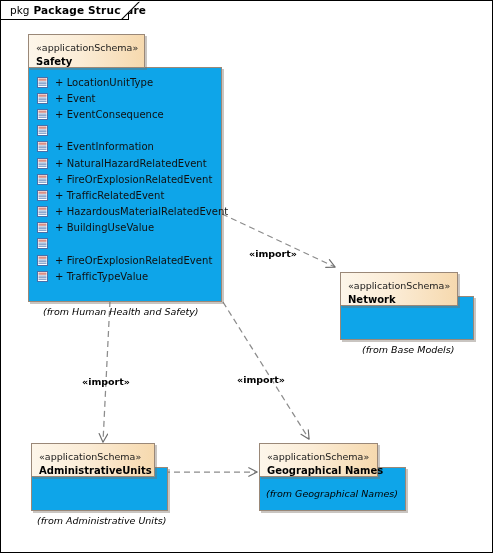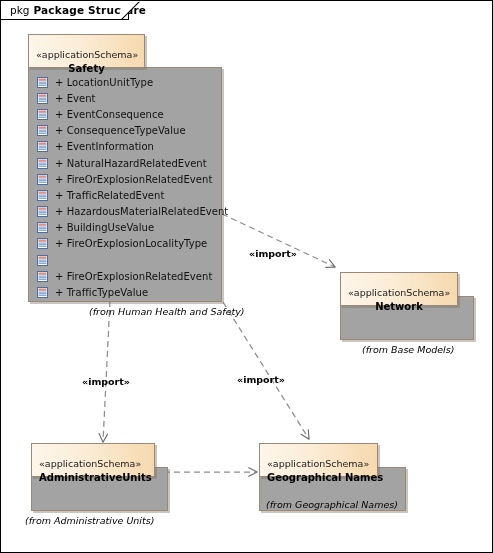--- a/index.html
+++ b/index.html
@@ -76,43 +76,42 @@
   .package {
     position: absolute;
     z-index: 3;
   }
   .pkg-head {
     position: absolute;
     box-sizing: border-box;
     border: 1px solid #9a8878;
     background: linear-gradient(to right, #fdf6ea 0%, #fbecd6 45%, #f6d9ae 100%);
     box-shadow: 2px 2px 0 rgba(120,110,100,.40);
-    padding: 14px 7px 3px 7px;
+    padding: 7px 7px 3px 7px;
     z-index: 2;
   }
   .pkg-head .stereo {
     font-size: 9.5px;
     color: #1a1a1a;
     line-height: 12px;
     white-space: nowrap;
   }
   .pkg-head .pname {
     font-size: 10px;
     font-weight: bold;
     color: #000000;
     line-height: 13px;
     white-space: nowrap;
     margin-top: 1px;
-    text-align: center;
   }
   .pkg-body {
     position: absolute;
     box-sizing: border-box;
     border: 1px solid #9a8878;
-    background: #a3a3a3;
+    background: #0ea5e9;
     box-shadow: 2px 2px 0 rgba(120,110,100,.40);
     z-index: 1;
   }
   .pkg-from {
     position: absolute;
     font-size: 9.5px;
     font-style: italic;
     color: #000000;
     white-space: nowrap;
     z-index: 4;
@@ -236,21 +235,20 @@
         </div>
 
         <div class="member-row">
           <svg class="member-icon" viewBox="0 0 11 11">
             <rect x="0.5" y="0.5" width="10" height="10" fill="#ffffff" stroke="#4a6fa8" stroke-width="1"></rect>
             <rect x="1.5" y="1.5" width="8" height="2.3" fill="#d98f86"></rect>
             <rect x="1.5" y="4.6" width="8" height="1" fill="#6f93c4"></rect>
             <rect x="1.5" y="6.2" width="8" height="1" fill="#6f93c4"></rect>
             <rect x="1.5" y="7.8" width="8" height="1" fill="#6f93c4"></rect>
           </svg>
-          <span class="member-label">+ ConsequenceTypeValue</span>
         </div>
 
         <div class="member-row">
           <svg class="member-icon" viewBox="0 0 11 11">
             <rect x="0.5" y="0.5" width="10" height="10" fill="#ffffff" stroke="#4a6fa8" stroke-width="1"></rect>
             <rect x="1.5" y="1.5" width="8" height="2.3" fill="#d98f86"></rect>
             <rect x="1.5" y="4.6" width="8" height="1" fill="#6f93c4"></rect>
             <rect x="1.5" y="6.2" width="8" height="1" fill="#6f93c4"></rect>
             <rect x="1.5" y="7.8" width="8" height="1" fill="#6f93c4"></rect>
           </svg>
@@ -305,30 +303,20 @@
           <svg class="member-icon" viewBox="0 0 11 11">
             <rect x="0.5" y="0.5" width="10" height="10" fill="#ffffff" stroke="#4a6fa8" stroke-width="1"></rect>
             <rect x="1.5" y="1.5" width="8" height="2.3" fill="#d98f86"></rect>
             <rect x="1.5" y="4.6" width="8" height="1" fill="#6f93c4"></rect>
             <rect x="1.5" y="6.2" width="8" height="1" fill="#6f93c4"></rect>
             <rect x="1.5" y="7.8" width="8" height="1" fill="#6f93c4"></rect>
           </svg>
           <span class="member-label">+ BuildingUseValue</span>
         </div>
 
-        <div class="member-row">
-          <svg class="member-icon" viewBox="0 0 11 11">
-            <rect x="0.5" y="0.5" width="10" height="10" fill="#ffffff" stroke="#4a6fa8" stroke-width="1"></rect>
-            <rect x="1.5" y="1.5" width="8" height="2.3" fill="#d98f86"></rect>
-            <rect x="1.5" y="4.6" width="8" height="1" fill="#6f93c4"></rect>
-            <rect x="1.5" y="6.2" width="8" height="1" fill="#6f93c4"></rect>
-            <rect x="1.5" y="7.8" width="8" height="1" fill="#6f93c4"></rect>
-          </svg>
-          <span class="member-label">+ FireOrExplosionLocalityType</span>
-        </div>
 
         <div class="member-row">
           <svg class="member-icon" viewBox="0 0 11 11">
             <rect x="0.5" y="0.5" width="10" height="10" fill="#ffffff" stroke="#4a6fa8" stroke-width="1"></rect>
             <rect x="1.5" y="1.5" width="8" height="2.3" fill="#d98f86"></rect>
             <rect x="1.5" y="4.6" width="8" height="1" fill="#6f93c4"></rect>
             <rect x="1.5" y="6.2" width="8" height="1" fill="#6f93c4"></rect>
             <rect x="1.5" y="7.8" width="8" height="1" fill="#6f93c4"></rect>
           </svg>
         </div>
@@ -354,43 +342,43 @@
           </svg>
           <span class="member-label">+ TrafficTypeValue</span>
         </div>
 
       </div>
     </div>
     <div class="pkg-head" style="left:27px; top:33px; width:117px; height:34px;">
       <div class="stereo">«applicationSchema»</div>
       <div class="pname">Safety</div>
     </div>
-    <div class="pkg-from" style="left:42px; top:305px;margin-left:46px;">(from Human Health and Safety)</div>
+    <div class="pkg-from" style="left:42px; top:305px;">(from Human Health and Safety)</div>
   </div>
 
   <div class="package">
     <div class="pkg-body" style="left:339px; top:295px; width:134px; height:44px;"></div>
     <div class="pkg-head" style="left:339px; top:271px; width:118px; height:34px;">
       <div class="stereo">«applicationSchema»</div>
       <div class="pname">Network</div>
     </div>
     <div class="pkg-from" style="left:361px; top:343px;">(from Base Models)</div>
   </div>
 
   <div class="package">
     <div class="pkg-body" style="left:30px; top:466px; width:137px; height:44px;"></div>
     <div class="pkg-head" style="left:30px; top:442px; width:124px; height:34px;">
       <div class="stereo">«applicationSchema»</div>
       <div class="pname">AdministrativeUnits</div>
     </div>
-    <div class="pkg-from" style="left:24px; top:514px;">(from Administrative Units)</div>
+    <div class="pkg-from" style="left:36px; top:514px;">(from Administrative Units)</div>
   </div>
 
   <div class="package">
     <div class="pkg-body" style="left:258px; top:466px; width:147px; height:44px;"></div>
     <div class="pkg-head" style="left:258px; top:442px; width:119px; height:34px;">
       <div class="stereo">«applicationSchema»</div>
       <div class="pname">Geographical Names</div>
     </div>
-    <div class="pkg-from" style="left:265px; top:498px;">(from Geographical Names)</div>
+    <div class="pkg-from" style="left:265px; top:487px;">(from Geographical Names)</div>
   </div>
 
 </div>
 
 </body></html>

